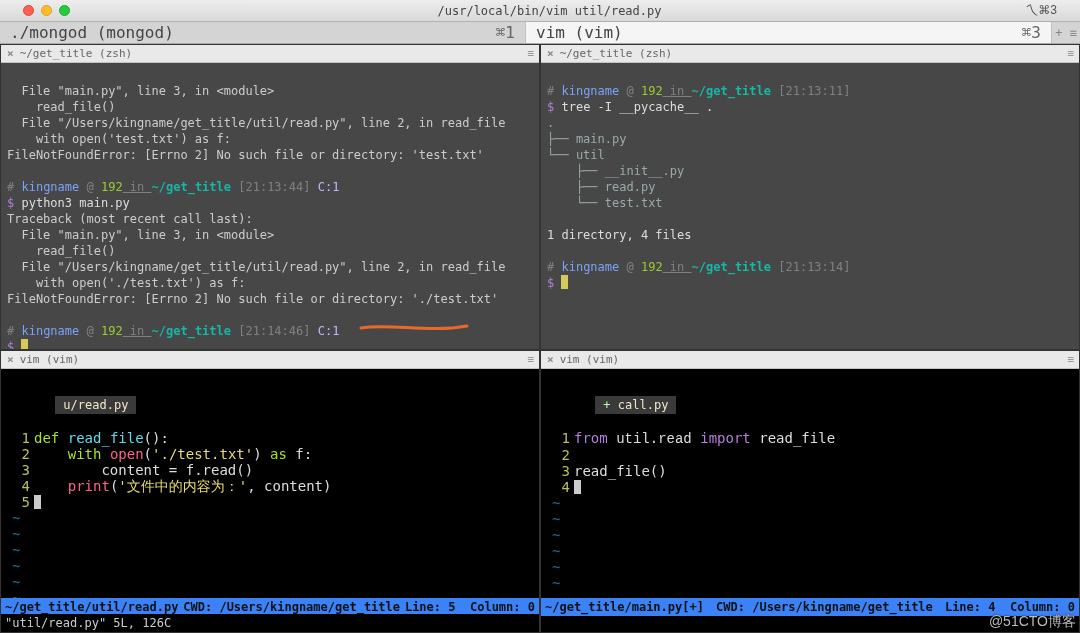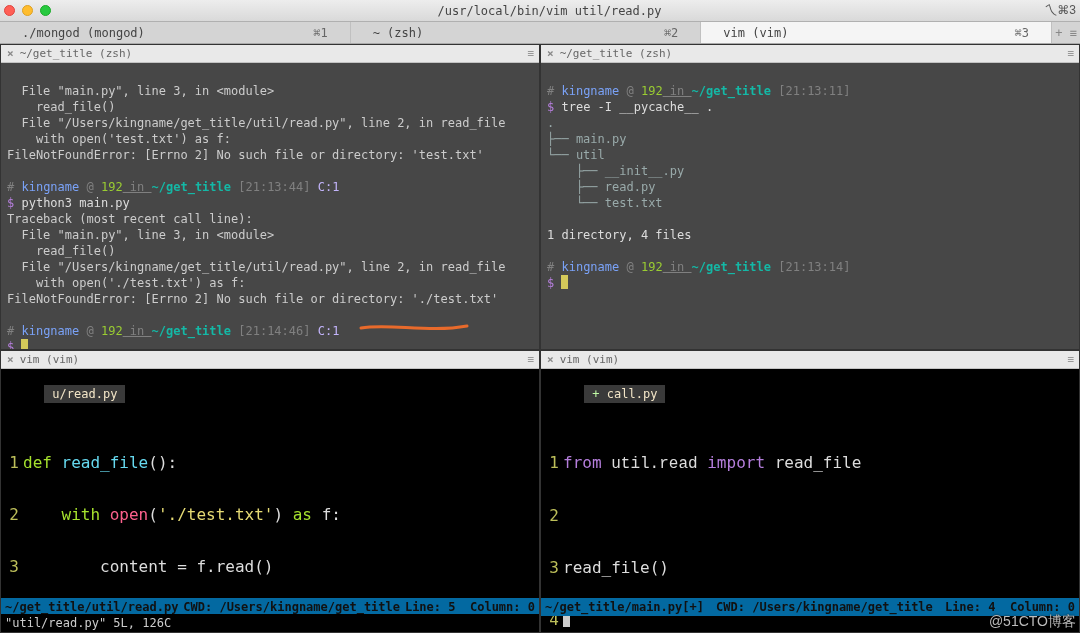--- a/index.html
+++ b/index.html
@@ -10,21 +10,21 @@
     width: 1080px;
     height: 633px;
     overflow: hidden;
     position: relative;
   }
   .titlebar {
     height: 22px;
     background: linear-gradient(#ededed, #d9d9d9);
     display: flex;
     align-items: center;
-    padding: 0 4px;
+    padding: 0 23px;
     border-bottom: 1px solid #b0b0b0;
     -webkit-user-select: none;
   }
   .traffic-lights { display: flex; gap: 7px; margin-right: 12px; }
   .tl { width: 11px; height: 11px; border-radius: 50%; }
   .tl-close { background: #ff5f56; border: 0.5px solid #e0443e; }
   .tl-min   { background: #ffbd2e; border: 0.5px solid #dea123; }
   .tl-max   { background: #27c93f; border: 0.5px solid #1aab29; }
   .title-center { flex:1; text-align:center; color:#444; font-size:12px; }
   .title-right { width:40px; text-align:right; color:#555; font-size:12px; font-family:"PingFang SC",sans-serif; }
@@ -33,23 +33,23 @@
     height: 22px;
     display: flex;
     background: #d4d4d4;
     border-bottom: 1px solid #aaa;
   }
   .tmux-tab {
     flex: 1;
     display: flex;
     justify-content: space-between;
     align-items: center;
-    padding: 0 22px;
+    padding: 0 10px;
     color: #444;
-    font-size: 12px;
+    font-size: 16px;
     border-right: 1px solid #c0c0c0;
     gap: 35px;
   }
   .tmux-tab.active { background: #f5f5f5; }
   .tmux-tab .kbd { color:#666; }
   .tmux-more { width: 28px; display:flex; align-items:center; justify-content:center; color:#888; }
 
   .workspace {
     position: absolute;
     top: 44px; bottom: 0; left: 0; right: 0;
@@ -72,29 +72,29 @@
     align-items:center;
     padding: 0 6px;
     font-size: 11px;
     border-bottom: 1px solid #c3c3c3;
     justify-content: space-between;
   }
   .pane-header .ph-left { display:flex; align-items:center; gap:6px; }
   .pane-header .x { color:#888; font-weight:bold; }
   .pane-header .ham { color:#999; letter-spacing:-1px; }
   .pane-body { padding: 4px 6px 2px 6px; line-height: 16px; white-space: pre; font-size: 12px; }
-  .pane-body.editor { padding:0; background:#000; height:calc(100% - 18px); position:relative; }
+  .pane-body.editor { padding:11px; background:#000; height:calc(100% - 18px); position:relative; }
   .ed-tab { background:#3a3a3a; color:#f3e6c8; display:inline-block; padding:1px 8px; font-size:12px; }
   .ed-tab.mod::before { content:"+ "; color:#c0faa5; }
   .gutter { display:inline-block; width:22px; text-align:right; color:#bdbf5a; padding-right:4px; }
-  .code-line { line-height:16px; white-space:pre; font-size:16px;margin-top:36px; }
+  .code-line { line-height:16px; white-space:pre; font-size:14px; }
   .tilde { color:#196e89; }
   .statusbar {
     position:absolute; bottom:16px; left:0; right:0;
-    background:#0369a1; color:#111; font-size:12px;
+    background:#3b82f6; color:#111; font-size:12px;
     display:flex; padding:1px 4px; font-weight:bold;
     justify-content: space-between;
   }
   .msgbar {
     position:absolute; bottom:0; left:0; right:0;
     background:#000; color:#ccc; font-size:12px; padding:1px 4px;
   }
 
   
   .c-hash    { color:#808080; }
@@ -148,24 +148,20 @@
   </div>
   <div class="title-center">/usr/local/bin/vim util/read.py</div>
   <div class="title-right">乀⌘3</div>
 </div>
 
 <div class="tmux-tabs">
   <div class="tmux-tab">
     <span>./mongod (mongod)</span>
     <span class="kbd">⌘1</span>
   </div>
-  <div class="tmux-tab">
-    <span>~ (zsh)</span>
-    <span class="kbd">⌘2</span>
-  </div>
   <div class="tmux-tab active">
     <span>vim (vim)</span>
     <span class="kbd">⌘3</span>
   </div>
   <div class="tmux-more">+ ≡</div>
 </div>
 
 <div class="workspace">
 
   <div class="pane">
@@ -178,21 +174,21 @@
     </div>
     <div class="pane-body">
 <span class="c-err">  File "main.py", line 3, in &lt;module&gt;</span>
 <span class="c-err">    read_file()</span>
 <span class="c-err">  File "/Users/kingname/get_title/util/read.py", line 2, in read_file</span>
 <span class="c-err">    with open('test.txt') as f:</span>
 <span class="c-err">FileNotFoundError: [Errno 2] No such file or directory: 'test.txt'</span>
 
 <span class="c-hash"># </span><span class="c-user">kingname</span><span class="c-at"> @ </span><span class="c-host">192</span><span class="c-in"> in </span><span class="c-path">~/get_title</span> <span class="c-time">[21:13:44]</span> <span class="c-code">C:1</span>
 <span class="c-dollar">$ </span><span>python3 main.py</span>
-<span class="c-err">Traceback (most recent call line):</span>
+<span class="c-err">Traceback (most recent call last):</span>
 <span class="c-err">  File "main.py", line 3, in &lt;module&gt;</span>
 <span class="c-err">    read_file()</span>
 <span class="c-err">  File "/Users/kingname/get_title/util/read.py", line 2, in read_file</span>
 <span class="c-err">    with open('./test.txt') as f:</span>
 <span class="c-err">FileNotFoundError: [Errno 2] No such file or directory: './test.txt'</span>
 
 <span class="c-hash"># </span><span class="c-user">kingname</span><span class="c-at"> @ </span><span class="c-host">192</span><span class="c-in"> in </span><span class="c-path">~/get_title</span> <span class="c-time">[21:14:46]</span> <span class="c-code">C:1</span>
 <span class="c-dollar">$ </span><span class="caret"></span>
     </div>
     <svg class="underline-svg" viewBox="0 0 110 14">

